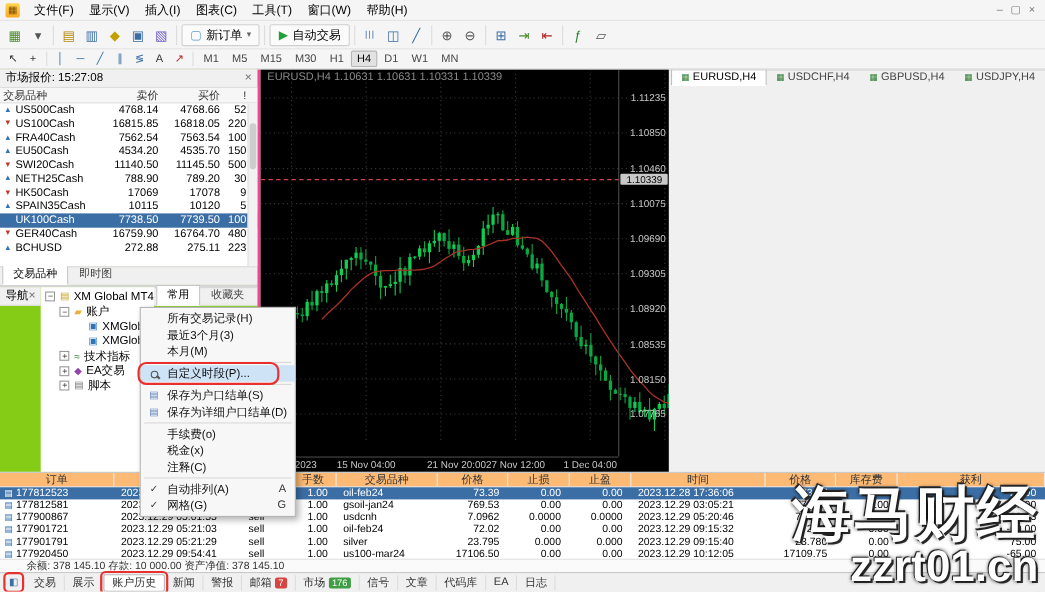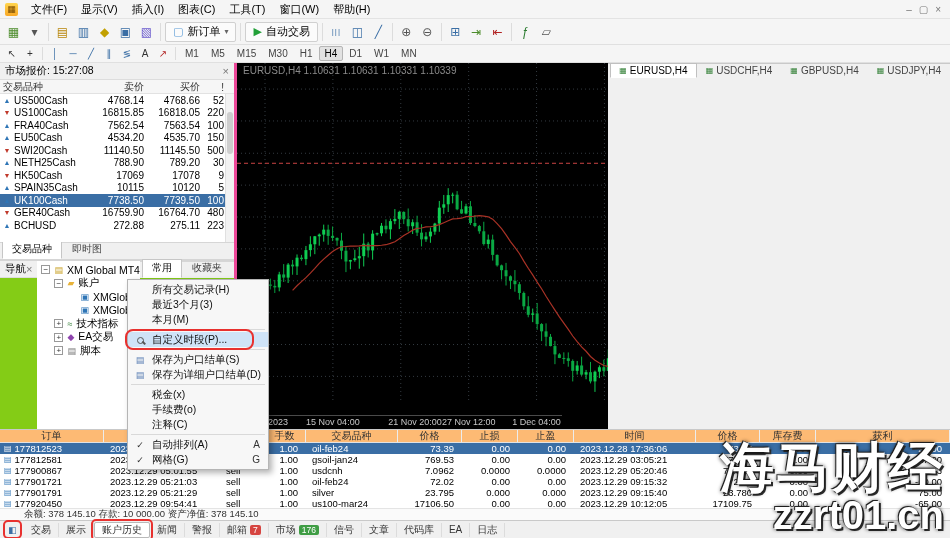--- a/index.html
+++ b/index.html
@@ -659,20 +659,33 @@
             <line x1="655.8833333333333" y1="44.43141580545257" x2="655.8833333333333" y2="81.09710255738217" stroke="#0aa843" stroke-width="1"></line>
             <rect x="654.3833333333333" y="54.437941927864784" width="3" height="19.2967552953414" fill="#0aa843"></rect>
             <line x1="660.3299999999999" y1="68.84181210284869" x2="660.3299999999999" y2="89.57019933488488" stroke="#0aa843" stroke-width="1"></line>
             <rect x="658.8299999999999" y="73.73469722320618" width="3" height="6.11829076178762" fill="#0aa843"></rect>
             <line x1="664.7766666666666" y1="72.48623143394336" x2="664.7766666666666" y2="105.77733736998758" stroke="#0aa843" stroke-width="1"></line>
             <rect x="663.2766666666666" y="79.8529879849938" width="3" height="23.36833993145619" fill="#0aa843"></rect>
             <polyline points="55.583333333333336,227.3119246928846 60.03,222.7231671314425 64.47666666666666,218.6613845284457 68.92333333333332,214.6544514658644 73.36999999999999,210.12067649599157 77.81666666666666,205.37068528532106 82.26333333333332,200.30039165862635 86.71,196.08127208064428 91.15666666666665,192.23736106749985 95.60333333333332,188.43052590216752 100.04999999999998,185.82511043268497 104.49666666666666,183.7569344839032 108.94333333333333,183.51968987298383 113.38999999999999,183.0324523345451 117.83666666666666,183.0830222447927 122.28333333333332,182.85307771308635 126.72999999999999,182.35511002800735 131.17666666666665,182.82795488224608 135.6233333333333,182.62786939753215 140.07,182.5281524475313 144.51666666666665,182.22712087325172 148.9633333333333,181.72013274269665 153.41,180.42706169901834 157.85666666666665,178.76366495807116 162.3033333333333,175.78013929173596 166.74999999999997,172.5249440983023 171.19666666666666,169.9215216051498 175.64333333333332,167.1472245599281 180.08999999999997,165.3414021424813 184.53666666666666,165.0085901247445 188.98333333333332,163.93211066873698 193.42999999999998,163.7754864189254 197.87666666666664,163.02839005683936 202.32333333333332,161.6366444578138 206.76999999999998,159.71146089218968 211.21666666666664,157.7094708136188 215.66333333333333,155.8456325367341 220.10999999999999,155.6397181006929 224.55666666666664,155.20003786432764 229.0033333333333,153.6656308533939 233.45,153.72206908756547 237.89666666666665,153.21169186599968 242.3433333333333,152.5931970745219 246.78999999999996,153.17961342424437 251.23666666666665,153.7912656463468 255.6833333333333,156.20040388530987 260.13,160.64161331310916 264.57666666666665,165.7115992486126 269.0233333333333,171.95674552240519 273.47,178.5806091040505 277.9166666666667,184.34688956563474 282.36333333333334,190.46249583071048 286.81,198.1549647341655 291.25666666666666,205.21757843841678 295.7033333333333,211.93962359526105 300.15,219.07794724736686 304.5966666666667,225.79243429029168 309.04333333333335,233.2686594108846 313.49,240.28093838461868 317.93666666666667,247.12739727493218 322.3833333333333,253.87811521555898 326.83,260.1866726213345 331.27666666666664,266.3519072259761 335.72333333333336,273.0140579658325 340.17,278.58854151167276 344.6166666666667,283.8431800032827 349.06333333333333,288.257812649465 353.51,293.4875270166678 357.95666666666665,297.1510768369703 362.4033333333333,299.912085241176 366.85,302.53398664501816 371.2966666666667,303.4696905130666 375.74333333333334,303.8042867663018 380.19,303.2982817249049 384.63666666666666,301.68037816815576 389.0833333333333,300.28931835408184 393.53,297.1029438189668 397.9766666666667,294.167709016543 402.42333333333335,289.8010231536417 406.87,284.3214686882082 411.31666666666666,277.59255473535245 415.7633333333333,271.1348698752792 420.21,263.89818069602836 424.65666666666664,255.64569120890857 429.10333333333335,246.65166012096364 433.55,236.83812778212857 437.99666666666667,226.7327122993303 442.4433333333333,217.59100790133508 446.89,207.8376080637963 451.33666666666664,200.1241121681402 455.7833333333333,192.65256923085974 460.22999999999996,187.0887585206025 464.6766666666667,183.30363468912722 469.12333333333333,179.99134682379201 473.57,177.55788071630334 478.01666666666665,176.2419631359312 482.4633333333333,175.64639344662982 486.90999999999997,176.7568923920073 491.3566666666666,178.58208876497028 495.80333333333334,180.64429340831626 500.25,182.40171925084718 504.69666666666666,184.87439720994485 509.1433333333333,185.24382792663167 513.5899999999999,185.21336093250284 518.0366666666666,183.64056502209988 522.4833333333333,180.73790989449745 526.93,177.88624225991322 531.3766666666667,174.05331345824607 535.8233333333333,170.47947172567993 540.27,166.33746900509323 544.7166666666667,162.0199793602266 549.1633333333333,156.89457985503788 553.61,152.69060323986452 558.0566666666666,148.6644012041998 562.5033333333333,143.99028988993888 566.9499999999999,139.63250249553266 571.3966666666666,135.75924798934133 575.8433333333334,131.22382921573555 580.29,127.28866453676692 584.7366666666667,122.35134086871997 589.1833333333333,117.98149824970028 593.63,112.5966202310348 598.0766666666666,107.70774701913652 602.5233333333333,102.33441910176187 606.97,96.84927134374209 611.4166666666666,90.65188289178592 615.8633333333333,84.51407293021349 620.31,77.90645885109265 624.7566666666667,72.05850686060192 629.2033333333333,65.70940856403797 633.65,59.08548891966015 638.0966666666667,52.67853857154448 642.5433333333333,47.536356105565325 646.99,44.299030702264574 651.4366666666666,42.59613337800047 655.8833333333333,42.46473085250588 660.3299999999999,43.471623237569816 664.7766666666666,47.2616480902455" fill="none" stroke="#a93226" stroke-width="1.2"></polyline>
             <line x1="0" y1="100.27199017198899" x2="667" y2="100.27199017198899" stroke="#cc4444" stroke-width="1" stroke-dasharray="4,3"></line>
           </svg>
         <div class="chart-title">EURUSD,H4  1.10631 1.10631 1.10331 1.10339</div>
+        <div class="price-axis" id="price-axis">
+            <span class="pa-label" style="top: 26.0823px;">1.11235</span>
+            <span class="pa-label" style="top: 57.9607px;">1.10850</span>
+            <span class="pa-label" style="top: 90.2531px;">1.10460</span>
+            <span class="pa-label" style="top: 122.131px;">1.10075</span>
+            <span class="pa-label" style="top: 154.01px;">1.09690</span>
+            <span class="pa-label" style="top: 185.888px;">1.09305</span>
+            <span class="pa-label" style="top: 217.767px;">1.08920</span>
+            <span class="pa-label" style="top: 249.645px;">1.08535</span>
+            <span class="pa-label" style="top: 281.523px;">1.08150</span>
+            <span class="pa-label" style="top: 313.402px;">1.07765</span>
+            <span class="price-tag" style="top: 100.272px;">1.10339</span>
+          </div>
         <div class="time-axis" id="time-axis">
             <span class="ta-label" style="left: 28px;">9 Nov 2023</span>
             <span class="ta-label" style="left: 95.8889px;">15 Nov 04:00</span>
             <span class="ta-label" style="left: 178px;">21 Nov 20:00</span>
             <span class="ta-label" style="left: 231.667px;">27 Nov 12:00</span>
             <span class="ta-label" style="left: 299.556px;">1 Dec 04:00</span>
             <span class="ta-label" style="left: 367.444px;">6 Dec 20:00</span>
             <span class="ta-label" style="left: 435.333px;">12 Dec 12:00</span>
             <span class="ta-label" style="left: 503.222px;">18 Dec 04:00</span>
             <span class="ta-label" style="left: 571.111px;">22 Dec 20:00</span>
@@ -889,25 +902,25 @@
         <span class="cm-gutter" style="color: rgb(91, 127, 180);">▤</span>
         <span>保存为户口结单(S)</span>
       </div>
       <div class="cm-item">
         <span class="cm-gutter" style="color: rgb(91, 127, 180);">▤</span>
         <span>保存为详细户口结单(D)</span>
       </div>
       <div class="cm-sep"></div>
       <div class="cm-item">
         <span class="cm-gutter"></span>
-        <span>税金(x)</span>
+        <span>手续费(o)</span>
       </div>
       <div class="cm-item">
         <span class="cm-gutter"></span>
-        <span>手续费(o)</span>
+        <span>税金(x)</span>
       </div>
       <div class="cm-item">
         <span class="cm-gutter"></span>
         <span>注释(C)</span>
       </div>
       <div class="cm-sep"></div>
       <div class="cm-item">
         <span class="cm-gutter">✓</span>
         <span>自动排列(A)</span>
         <span class="sc">A</span>

